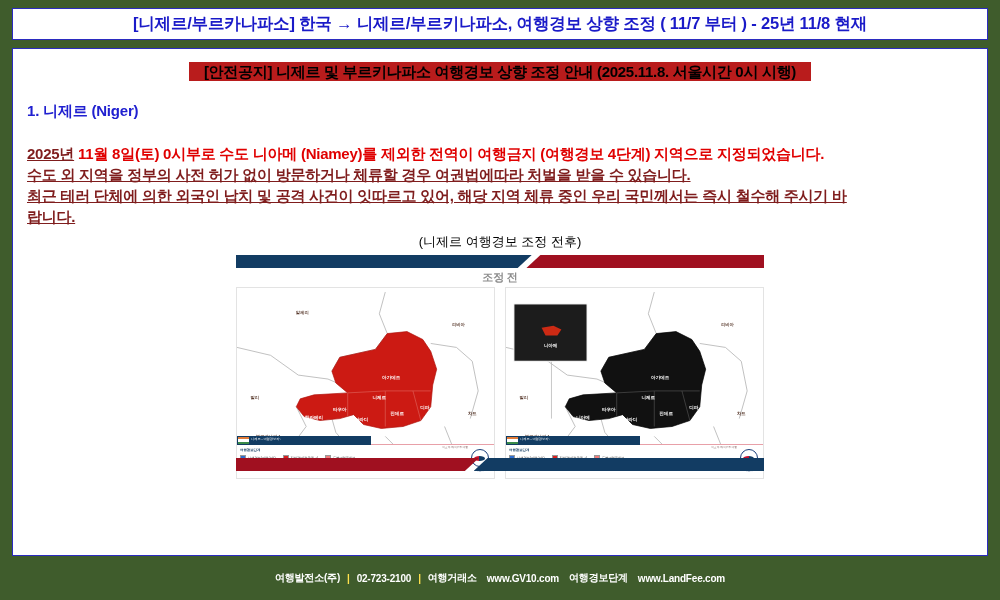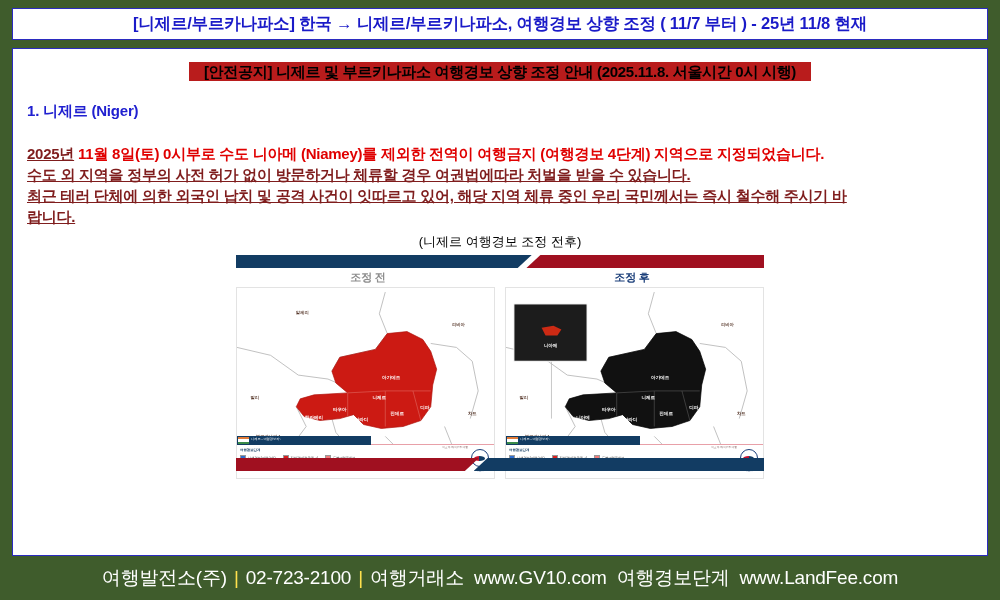--- a/index.html
+++ b/index.html
@@ -122,21 +122,21 @@
   }
   .mofa-seal .cap{font-size:3px;color:#1b3f7a;text-align:center;margin-top:0.5px;}
   .mf-source{
     position:absolute;right:26px;top:0px;font-size:2.8px;color:#8a6a6a;white-space:nowrap;
   }
 
   
   .footer{
     position:absolute;left:0;bottom:0;width:1000px;height:44px;
     display:flex;align-items:center;justify-content:center;
-    color:#ffffff;font-size:19px;font-weight:normal;letter-spacing:-0.2px;
+    color:#ffffff;font-size:10px;font-weight:bold;letter-spacing:-0.2px;
   }
   .footer .sep{color:#ffe14d;margin:0 7px;}
   .footer .gap{display:inline-block;width:10px;}
 </style>
 </head>
 <body>
 
 <div class="page">
 
   <div class="header-band">
@@ -166,21 +166,20 @@
 
     <div class="map-panel">
 
       <div class="bar bar-top">
         <div class="seg-navy"></div>
         <div class="seg-red"></div>
       </div>
 
       <div class="map-labels">
         <div class="map-label lbl-before">조정 전</div>
-        <div class="map-label lbl-after">조정 후</div>
       </div>
 
       <div class="map-row">
 
         <div class="map-box">
           <svg class="map-svg" viewBox="0 0 260 192" preserveAspectRatio="xMidYMid meet">
             <rect x="0" y="0" width="260" height="192" fill="#ffffff"></rect>
 
             <g stroke="#b9b9b9" stroke-width="0.9" fill="none">
               <path d="M150 4 L144 26 L152 46 L140 62 L104 70 L96 84"></path>

